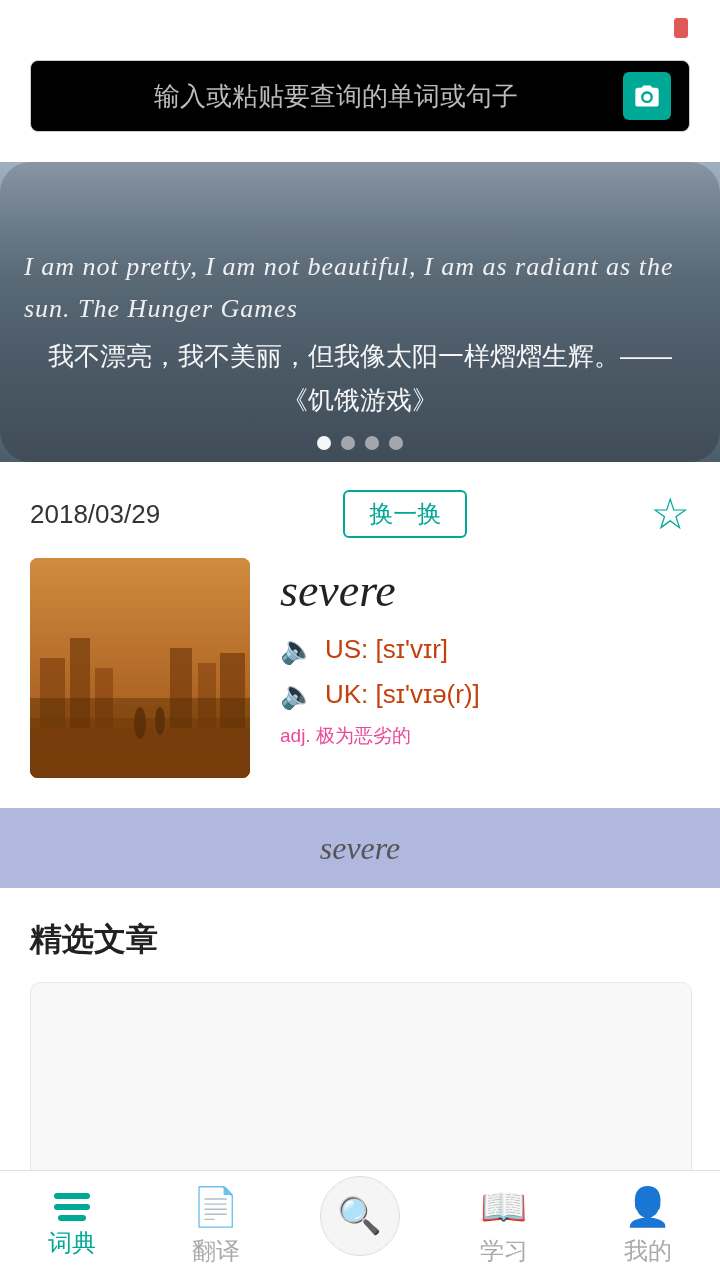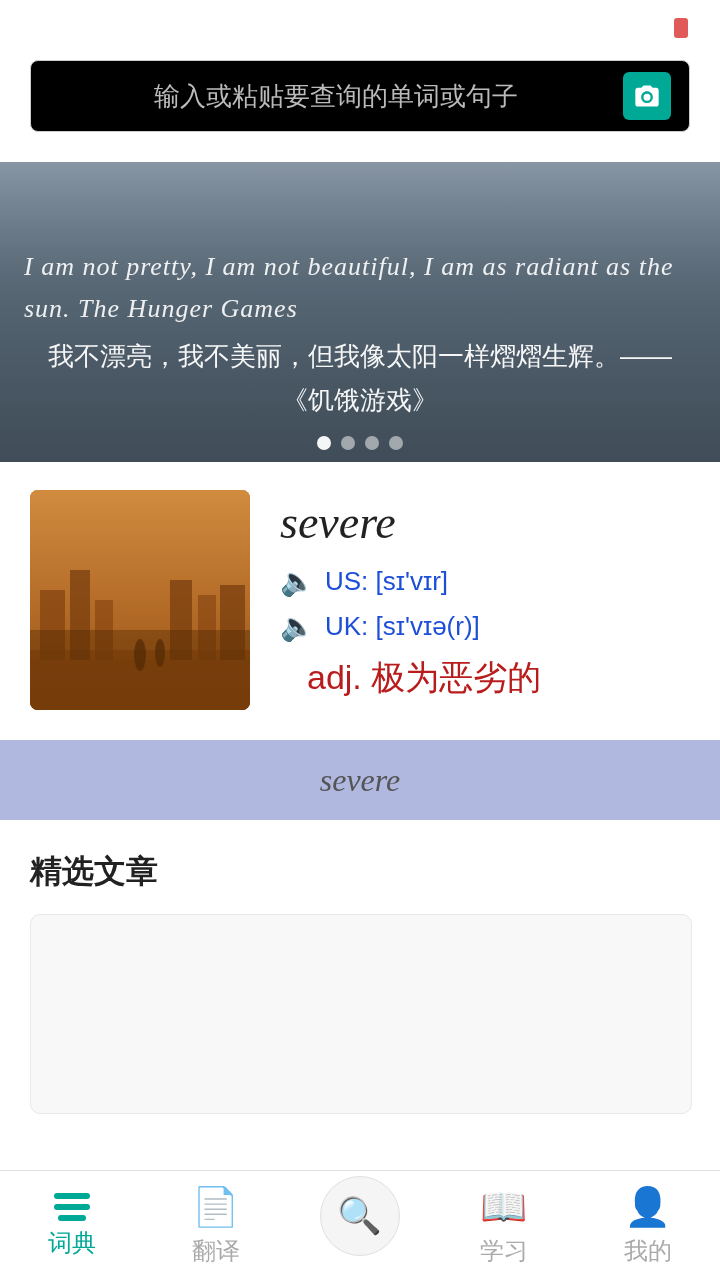--- a/index.html
+++ b/index.html
@@ -77,20 +77,21 @@
       position: absolute;
       bottom: 0;
       left: 0;
       right: 0;
       height: 100%;
       background: linear-gradient(to bottom, rgba(80,90,100,0.3) 0%, rgba(60,70,80,0.7) 100%);
       display: flex;
       flex-direction: column;
       justify-content: flex-end;
       padding: 20px 24px 40px 24px;
+      border-radius: 31px;
     }
     .banner-en {
       font-size: 26px;
       color: rgba(255,255,255,0.9);
       font-style: italic;
       font-family: Georgia, serif;
       line-height: 1.6;
       letter-spacing: 1px;
     }
     .banner-zh {
@@ -190,27 +191,26 @@
       align-items: center;
       gap: 10px;
       margin-bottom: 12px;
     }
     .sound-icon {
       font-size: 28px;
       color: #00a896;
     }
     .pron-text {
       font-size: 26px;
-      color: #1d4ed8;
+      color: #c2410c;
     }
     .word-definition {
-      font-size: 34px;
-      color: #b91c1c;
+      font-size: 19px;
+      color: #ec4899;
       margin-top: 4px;
-      margin-left: 27px;
     }
 
     
     .word-banner-bar {
       margin-top: 30px;
       width: 100%;
       height: 80px;
       background: #b0b8e0;
       display: flex;
       align-items: center;
@@ -331,20 +331,25 @@
   </div>
   <div class="banner-dots">
     <div class="dot active"></div>
     <div class="dot"></div>
     <div class="dot"></div>
     <div class="dot"></div>
   </div>
 </div>
 
 <div class="word-section">
+  <div class="word-header">
+    <span class="word-date">2018/03/29</span>
+    <button class="swap-btn">换一换</button>
+    <span class="star-btn">☆</span>
+  </div>
 
   <div class="word-card">
 
     <div class="word-image">
       <svg width="220" height="220" viewBox="0 0 220 220" xmlns="http://www.w3.org/2000/svg">
 
         <defs>
           <linearGradient id="skyGrad" x1="0" y1="0" x2="0" y2="1">
             <stop offset="0%" stop-color="#d4954a"></stop>
             <stop offset="100%" stop-color="#8b4510"></stop>

